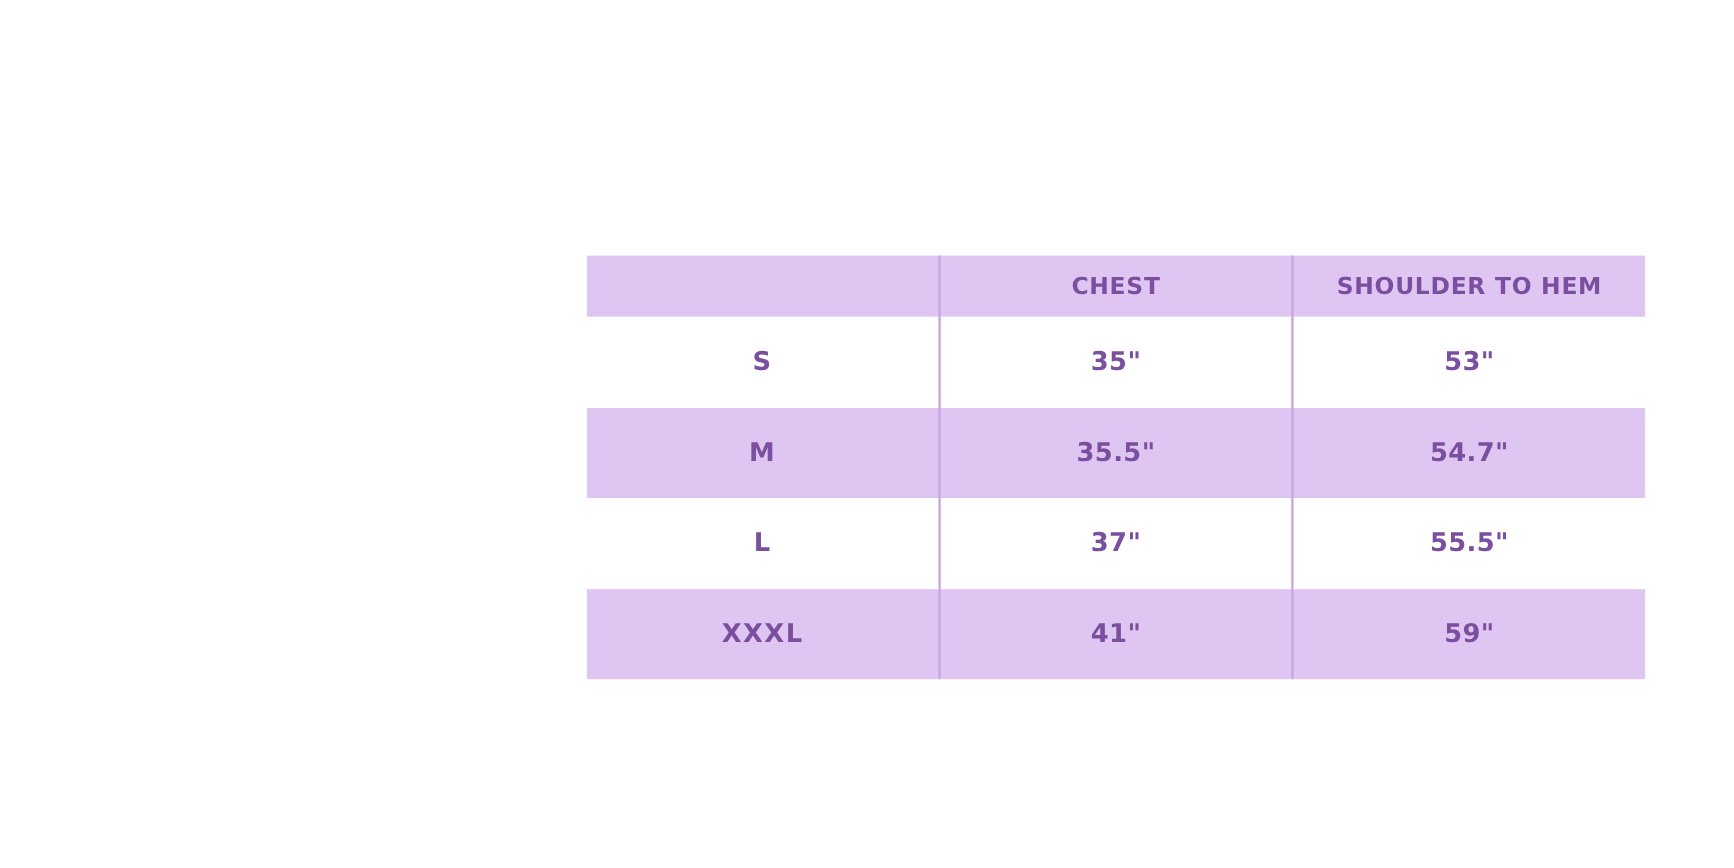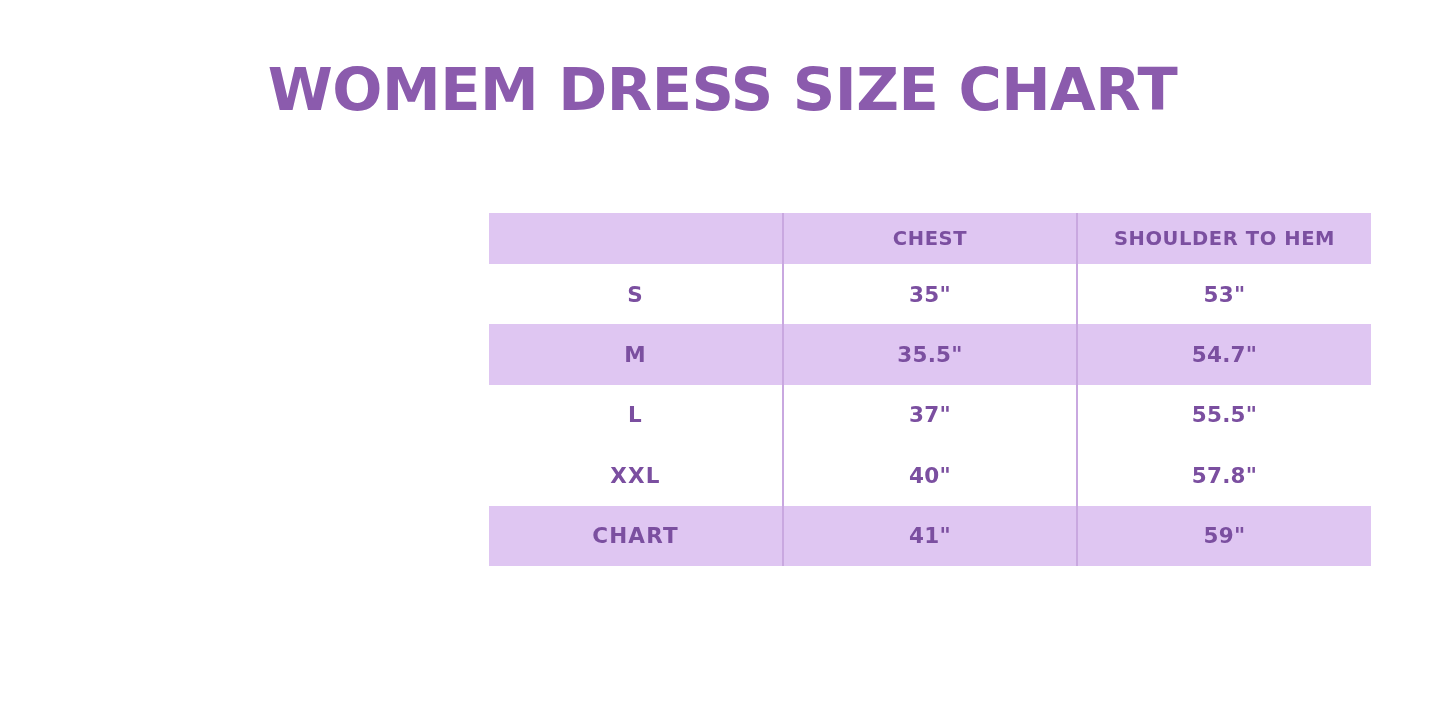--- a/index.html
+++ b/index.html
@@ -102,21 +102,20 @@
   
   table#size-table td.size-cell {
     letter-spacing: 1.2px;
   }
 </style>
 </head>
 <body>
 
 <div id="chart-page">
 
-  <div id="page-title">WOMEM DRESS SIZE CHART</div>
 
   <div id="size-table-wrap">
     <table id="size-table">
       <colgroup>
         <col class="c-size">
         <col class="c-chest">
         <col class="c-hem">
       </colgroup>
       <thead>
         <tr class="header-row">
@@ -134,27 +133,22 @@
         <tr class="shaded">
           <td class="size-cell">M</td>
           <td class="div">35.5"</td>
           <td class="div">54.7"</td>
         </tr>
         <tr class="plain">
           <td class="size-cell">L</td>
           <td class="div">37"</td>
           <td class="div">55.5"</td>
         </tr>
-        <tr class="plain">
-          <td class="size-cell">XXL</td>
-          <td class="div">40"</td>
-          <td class="div">57.8"</td>
-        </tr>
         <tr class="shaded">
-          <td class="size-cell">CHART</td>
+          <td class="size-cell">XXXL</td>
           <td class="div">41"</td>
           <td class="div">59"</td>
         </tr>
       </tbody>
     </table>
   </div>
 
 </div>
 
 </body></html>

